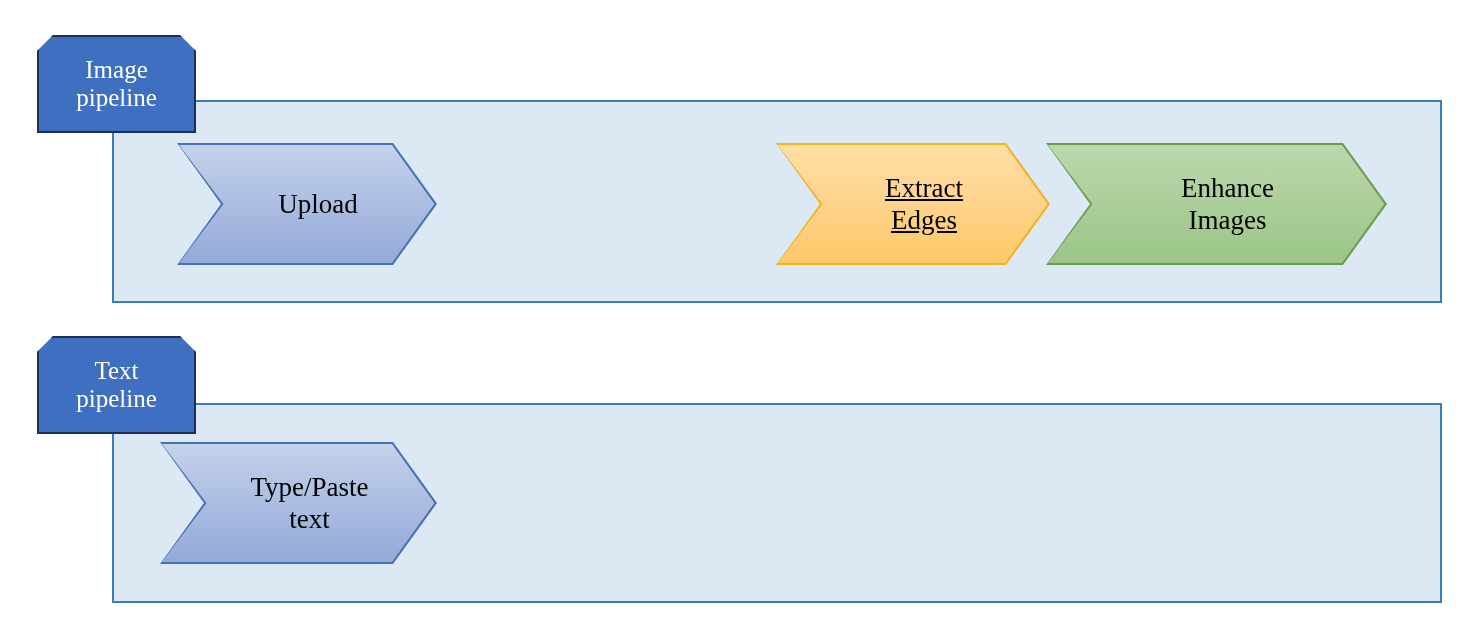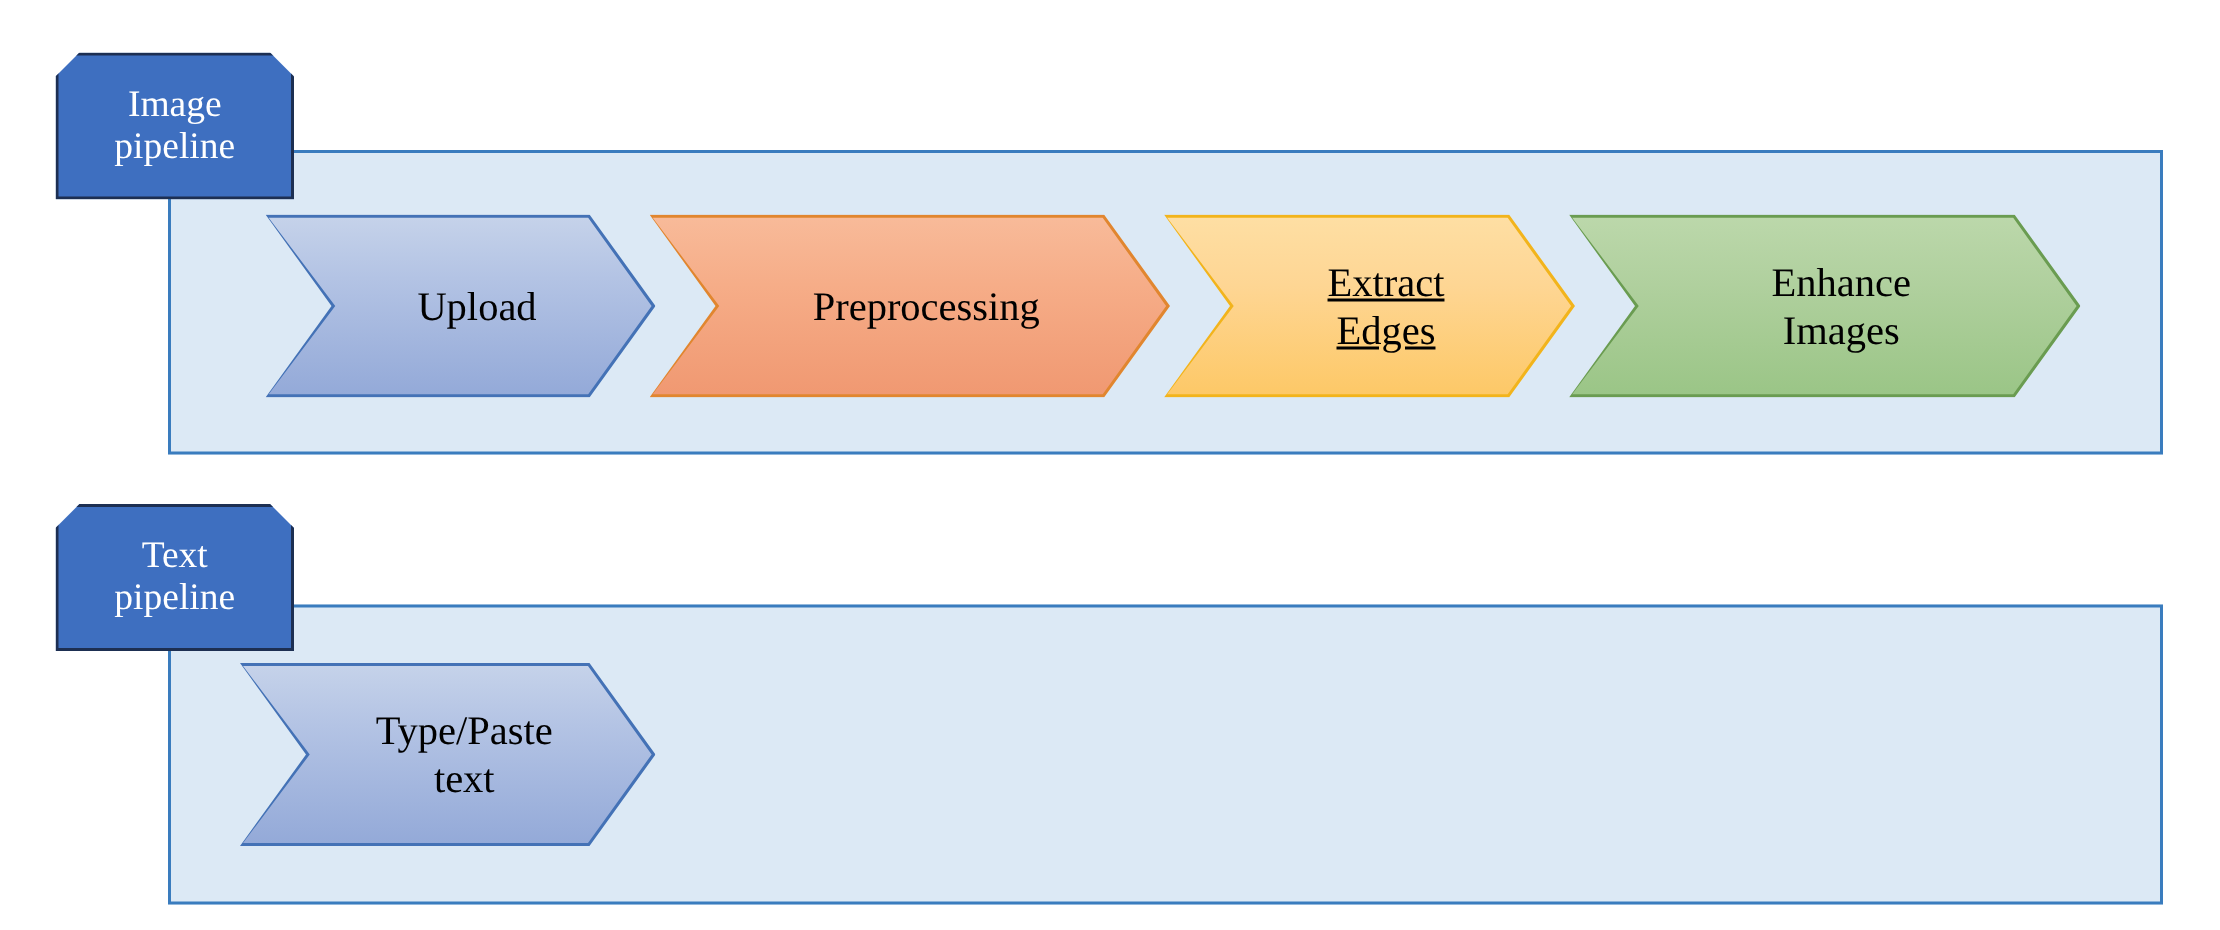--- a/index.html
+++ b/index.html
@@ -178,26 +178,20 @@
 
   <div class="chevron-row" id="row-image">
 
     <div class="chev-wrap c-blue" style="left:177px; width:260px;">
       <div class="chev-border"></div>
       <div class="chev-fill">
         <span class="chev-label">Upload</span>
       </div>
     </div>
 
-    <div class="chev-wrap c-orange" style="left:433px; width:347px;">
-      <div class="chev-border"></div>
-      <div class="chev-fill">
-        <span class="chev-label">Preprocessing</span>
-      </div>
-    </div>
 
     <div class="chev-wrap c-yellow" style="left:776px; width:274px;">
       <div class="chev-border"></div>
       <div class="chev-fill">
         <span class="chev-label">Extract
 Edges</span>
       </div>
     </div>
 
     <div class="chev-wrap c-green" style="left:1046px; width:341px;">

